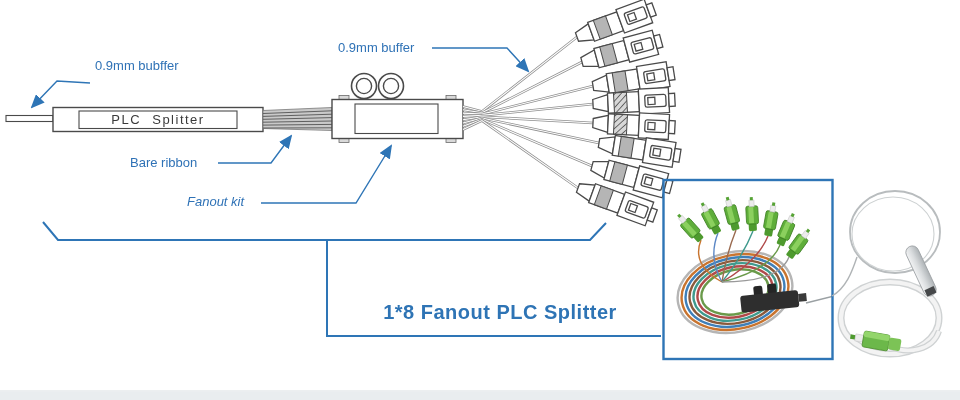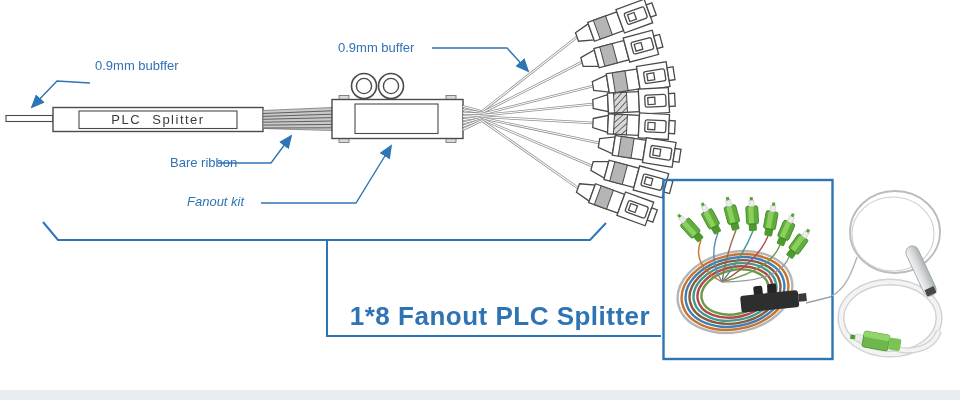--- a/index.html
+++ b/index.html
@@ -3,21 +3,21 @@
 <meta charset="utf-8">
 <style>
   html,body{margin:0;padding:0;background:#fff;}
   .stage{position:relative;width:960px;height:400px;background:#fff;overflow:hidden;
          font-family:"Liberation Sans", sans-serif;}
   .stage svg{position:absolute;left:0;top:0;}
   .lbl{position:absolute;color:var(--label-blue,#2F72B6);font-size:13px;line-height:14px;white-space:nowrap;}
   .plc-text{position:absolute;left:79px;top:112px;width:158px;height:16px;text-align:center;
             color:#3A3A3A;font-size:13px;letter-spacing:1.5px;word-spacing:6px;line-height:16px;}
   .title{position:absolute;left:340px;top:301px;width:320px;text-align:center;
-         color:var(--title-blue,#2E74B5);font-size:26px;font-weight:bold;letter-spacing:0.5px;}
+         color:var(--title-blue,#2E74B5);font-size:20px;font-weight:bold;letter-spacing:0.5px;}
   .outline{fill:#fff;stroke:var(--outline,#4A4A4A);}
   .leader{fill:none;stroke:var(--leader-blue,#2E75B6);stroke-width:1.4;}
   .brace{fill:none;stroke:var(--leader-blue,#2E75B6);stroke-width:2;}
   .fiber-outer{fill:none;stroke:var(--fiber-gray,#8F8F8F);stroke-width:2.6;}
   .fiber-inner{fill:none;stroke:#ffffff;stroke-width:1.1;}
   .pig-fiber{fill:none;stroke-width:1.4;}
   .coil-ring{fill:none;stroke-width:2.4;}
 </style>
 </head>
 <body>
@@ -209,18 +209,18 @@
   </g>
 
   <g>
     <line x1="0" y1="391" x2="960" y2="391" stroke="#D9DEE1" stroke-width="1"></line>
     <rect x="0" y="391.5" width="960" height="8.5" fill="var(--bottom-strip,#E9EDEF)"></rect>
   </g>
 </svg>
 
 <div class="lbl" style="left:95px;top:59px;">0.9mm bubffer</div>
 <div class="lbl" style="left:338px;top:41px;">0.9mm buffer</div>
-<div class="lbl" style="left:130px;top:156px;margin-left:40px;">Bare ribbon</div>
+<div class="lbl" style="left:130px;top:156px;">Bare ribbon</div>
 <div class="lbl" style="left:187px;top:195px;font-style:italic;">Fanout kit</div>
 <div class="plc-text">PLC Splitter</div>
 <div class="title">1*8 Fanout PLC Splitter</div>
 
 </div>
 
 </body></html>

